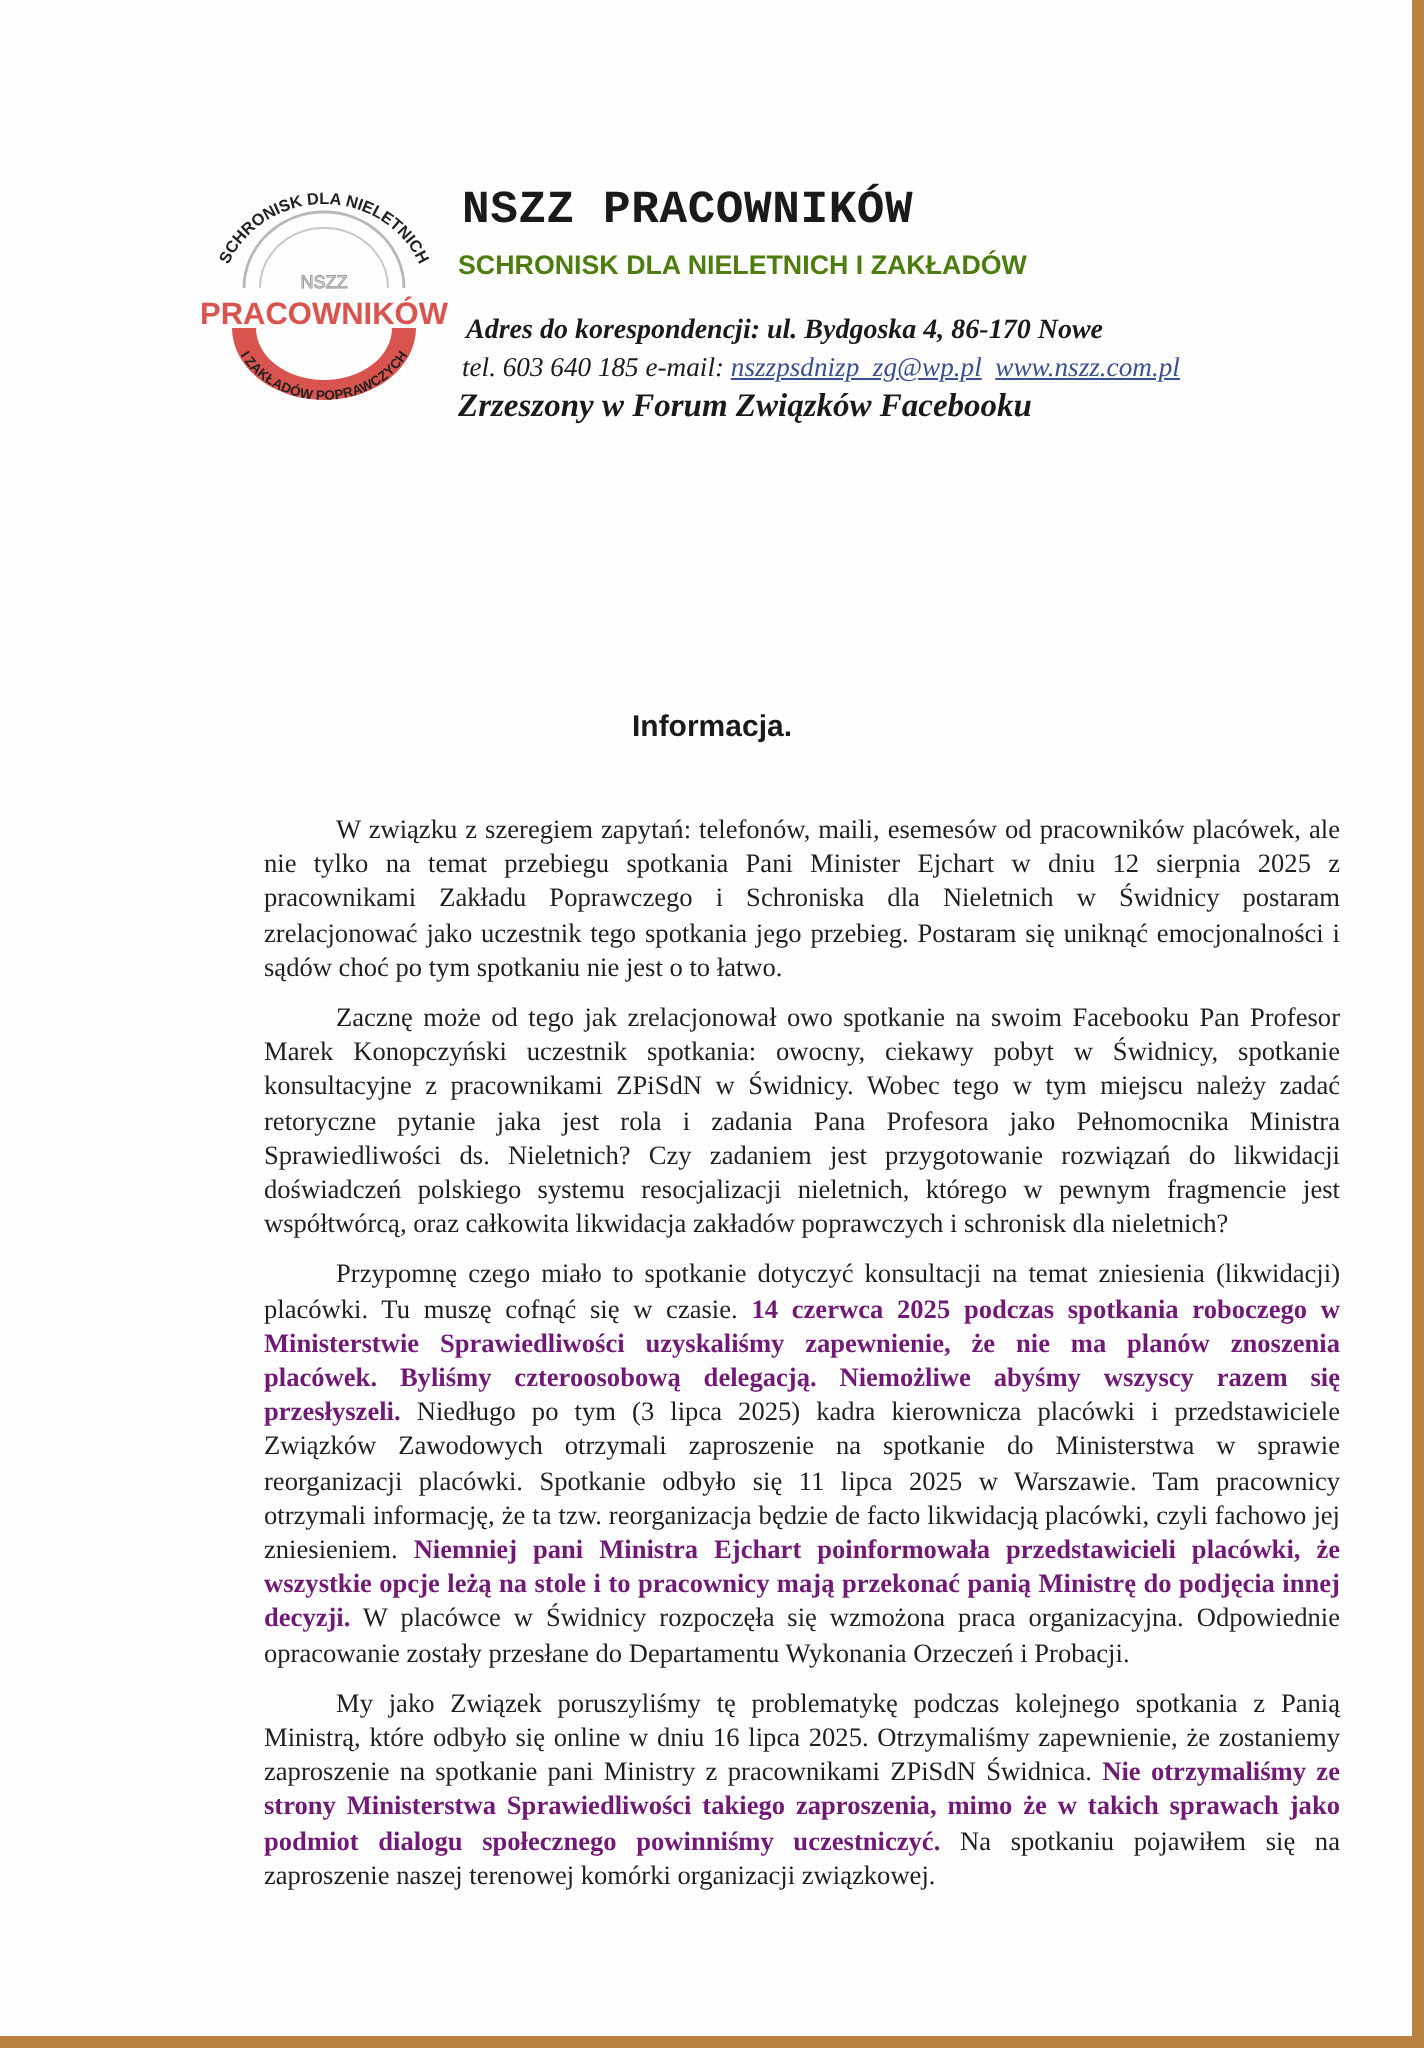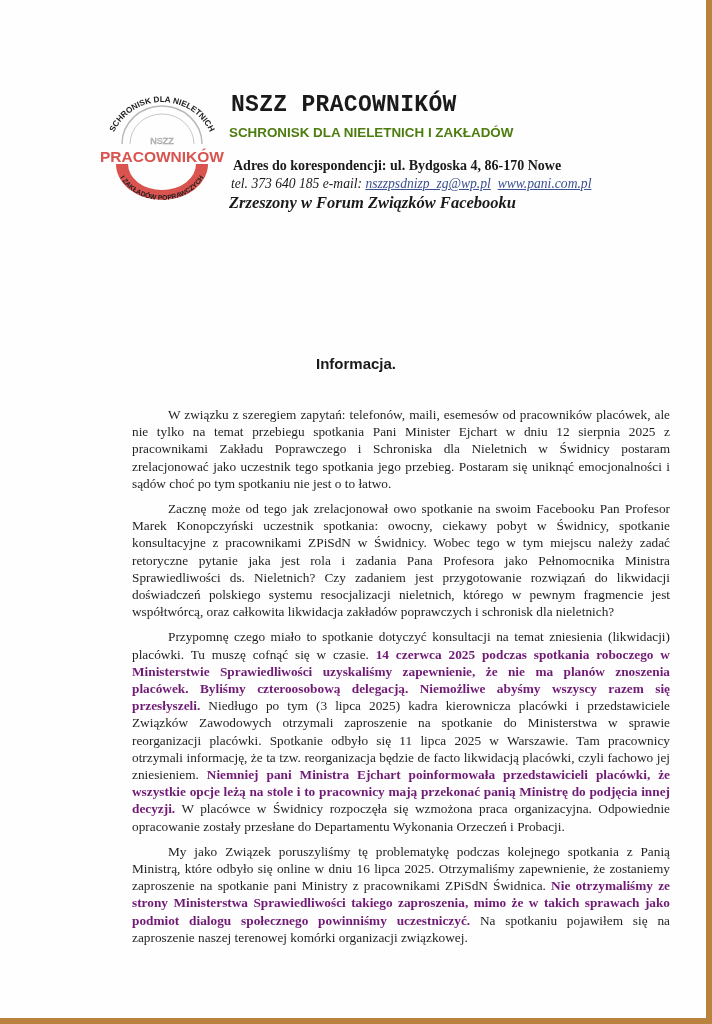--- a/index.html
+++ b/index.html
@@ -20,21 +20,21 @@
     font-family: Liberation Mono, monospace; font-weight: bold;
     font-size: 23px; letter-spacing: 0.3px; color: #1a1a1a; white-space: nowrap;
   }
   .org-subtitle {
     position: absolute; left: 229px; top: 125px;
     font-family: "Liberation Sans", sans-serif; font-weight: bold;
     font-size: 13.4px; color: #4d7c0f; white-space: nowrap;
   }
   .address {
     position: absolute; left: 233px; top: 158px;
-    font-weight: bold; font-size: 14px; color: #1a1a1a; white-space: nowrap;
+    font-style: italic; font-weight: bold; font-size: 14px; color: #1a1a1a; white-space: nowrap;
   }
   .contact {
     position: absolute; left: 231px; top: 176px;
     font-style: italic; font-size: 13.6px; color: #1a1a1a; white-space: nowrap;
   }
   .contact a { color: #3a4f8f; text-decoration: underline; }
   .forum {
     position: absolute; left: 229px; top: 193px;
     font-style: italic; font-weight: bold; font-size: 16.5px; color: #1a1a1a; white-space: nowrap;
   }
@@ -79,21 +79,21 @@
       <text font-family="Liberation Sans, sans-serif" font-weight="bold" font-size="6.8" fill="#222">
         <textPath href="#arcBot" startOffset="50%" text-anchor="middle">I ZAKŁADÓW POPRAWCZYCH</textPath>
       </text>
     </svg>
   </div>
 
   <div class="org-title">NSZZ PRACOWNIKÓW</div>
   <div class="org-subtitle">SCHRONISK DLA NIELETNICH I ZAKŁADÓW</div>
   <div class="address">Adres do korespondencji: ul. Bydgoska 4, 86-170 Nowe</div>
   <div class="contact">
-    <span>tel. 373 640 185 e-mail: </span><a>nszzpsdnizp_zg@wp.pl</a>&nbsp; <a>www.pani.com.pl</a>
+    <span>tel. 603 640 185 e-mail: </span><a>nszzpsdnizp_zg@wp.pl</a>&nbsp; <a>www.nszz.com.pl</a>
   </div>
   <div class="forum">Zrzeszony w Forum Związków Facebooku</div>
 
 
   <div class="doc-title">Informacja.</div>
 
   <div class="body" id="doc-body">
       <p><span>W związku z szeregiem zapytań: telefonów, maili, esemesów od pracowników placówek, ale nie tylko na temat przebiegu spotkania Pani Minister Ejchart w dniu 12 sierpnia 2025 z pracownikami Zakładu Poprawczego i Schroniska dla Nieletnich w Świdnicy postaram zrelacjonować jako uczestnik tego spotkania jego przebieg. Postaram się uniknąć emocjonalności i sądów choć po tym spotkaniu nie jest o to łatwo.</span></p>
       <p><span>Zacznę może od tego jak zrelacjonował owo spotkanie na swoim Facebooku Pan Profesor Marek Konopczyński uczestnik spotkania: owocny, ciekawy pobyt w Świdnicy, spotkanie konsultacyjne z pracownikami ZPiSdN w Świdnicy. Wobec tego w tym miejscu należy zadać retoryczne pytanie jaka jest rola i zadania Pana Profesora jako Pełnomocnika Ministra Sprawiedliwości ds. Nieletnich? Czy zadaniem jest przygotowanie rozwiązań do likwidacji doświadczeń polskiego systemu resocjalizacji nieletnich, którego w pewnym fragmencie jest współtwórcą, oraz całkowita likwidacja zakładów poprawczych i schronisk dla nieletnich?</span></p>
       <p><span>Przypomnę czego miało to spotkanie dotyczyć konsultacji na temat zniesienia (likwidacji) placówki. Tu muszę cofnąć się w czasie. </span><b>14 czerwca 2025 podczas spotkania roboczego w Ministerstwie Sprawiedliwości uzyskaliśmy zapewnienie, że nie ma planów znoszenia placówek. Byliśmy czteroosobową delegacją. Niemożliwe abyśmy wszyscy razem się przesłyszeli.</b><span> Niedługo po tym (3 lipca 2025) kadra kierownicza placówki i przedstawiciele Związków Zawodowych otrzymali zaproszenie na spotkanie do Ministerstwa w sprawie reorganizacji placówki. Spotkanie odbyło się 11 lipca 2025 w Warszawie. Tam pracownicy otrzymali informację, że ta tzw. reorganizacja będzie de facto likwidacją placówki, czyli fachowo jej zniesieniem. </span><b>Niemniej pani Ministra Ejchart poinformowała przedstawicieli placówki, że wszystkie opcje leżą na stole i to pracownicy mają przekonać panią Ministrę do podjęcia innej decyzji.</b><span> W placówce w Świdnicy rozpoczęła się wzmożona praca organizacyjna. Odpowiednie opracowanie zostały przesłane do Departamentu Wykonania Orzeczeń i Probacji.</span></p>

